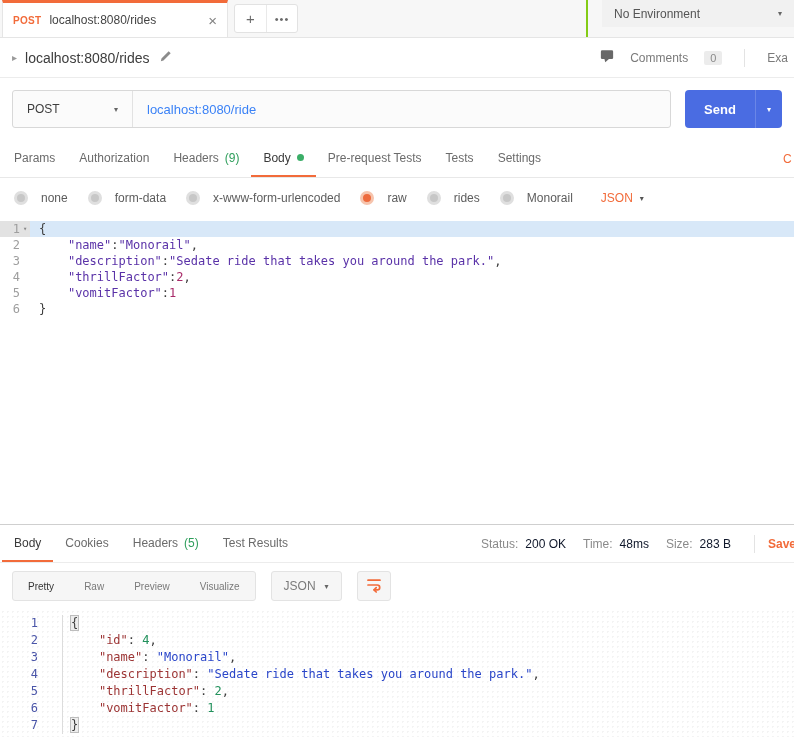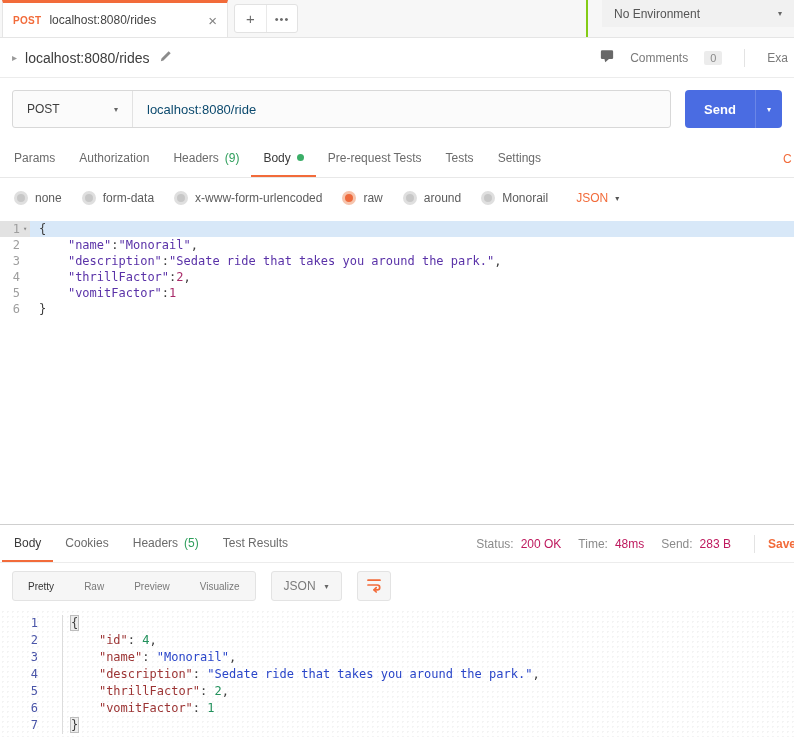--- a/index.html
+++ b/index.html
@@ -39,21 +39,21 @@
   .examples-label { font-size:12px; color:#7a7a7a; white-space:nowrap; }
 
   
   .url-row { height:62px; display:flex; align-items:center; padding:0 12px; flex:none; }
   .method-url { flex:1; height:38px; display:flex; border:1px solid #d8d8d8;
     border-radius:3px; background:#fbfbfb; overflow:hidden; }
   .method-cell { width:120px; display:flex; align-items:center; padding:0 14px;
     border-right:1px solid #e2e2e2; font-size:12px; color:#3d3d3d; cursor:pointer; }
   .method-cell .caret { margin-left:auto; }
   .url-input { flex:1; border:none; outline:none; background:transparent;
-    padding:0 14px; font-size:13px; color:#0c4a6e; font-family:"Liberation Sans",sans-serif; }
+    padding:0 14px; font-size:13px; color:#3b82f6; font-family:"Liberation Sans",sans-serif; }
   .send-group { width:97px; height:38px; margin-left:14px; background:#4a6ce2;
     border-radius:4px; display:flex; color:#fff; cursor:pointer; }
   .send-main { flex:1; display:flex; align-items:center; justify-content:center;
     font-size:13px; font-weight:600; }
   .send-caret { width:27px; display:flex; align-items:center; justify-content:center;
     border-left:1px solid rgba(255,255,255,.18); }
   .send-caret .caret { color:#fff; }
 
   
   .req-tabs { height:38px; display:flex; align-items:stretch; padding:0 2px;
@@ -62,21 +62,21 @@
     font-size:12px; color:#6b6b6b; cursor:pointer; border-bottom:2px solid transparent; }
   .rtab .count { color:#2e9e5b; }
   .rtab.active { color:#3a3a3a; border-bottom-color:#f26b3a; }
   .dot { width:7px; height:7px; border-radius:50%; background:#3bae68; }
   .cookies-cut { margin-left:auto; display:flex; align-items:center;
     color:#f26b3a; font-size:12px; width:9px; overflow:hidden; white-space:nowrap; }
 
   
   .body-type-row { height:40px; display:flex; align-items:center; padding:0 14px;
     gap:20px; flex:none; }
-  .radio-opt { display:flex; align-items:center; gap:7px; font-size:12px; color:#5c5c5c; cursor:pointer; }
+  .radio-opt { display:flex; align-items:center; gap:13px; font-size:12px; color:#5c5c5c; cursor:pointer; }
   .radio { width:14px; height:14px; border-radius:50%; background:#c7c7c7; border:3px solid #dfdfdf; }
   .radio.sel { background:#ed6a3d; border-color:#f6c4ad; }
   .lang-select { display:flex; align-items:center; gap:7px; color:#f26b3a;
     font-size:12px; margin-left:8px; cursor:pointer; }
   .lang-select .caret { color:#555; }
 
   
   .editor { flex:1; font-family:"DejaVu Sans Mono","Liberation Mono",monospace;
     font-size:12px; padding-top:3px; border-bottom:1px solid #cfcfcf; overflow:hidden; }
   .code-row { display:flex; line-height:16px; height:16px; white-space:pre; }
@@ -97,21 +97,21 @@
   .tk-st { color:#5a32a8; }  .tk-nu { color:#a82a68; }  .tk-pu { color:#3c3c3c; }
   .tk-k { color:#9c3434; }   .tk-s { color:#2a46c9; }   .tk-n { color:#22915c; }
   .tk-b { color:#3c3c3c; border:1px solid #bdbdbd; background:#ededed; }
 
   
   .resp-tabs { height:38px; display:flex; align-items:stretch; padding:0 2px;
     border-bottom:1px solid #ececec; flex:none; overflow:hidden; }
   .status-group { margin-left:auto; display:flex; align-items:center; gap:7px;
     font-size:12px; margin-right:-4px; white-space:nowrap; }
   .stat-label { color:#8a8a8a; }
-  .stat-value { color:#be185d; margin-right:10px; }
+  .stat-value { color:#0f172a; margin-right:10px; }
   .save-label { color:#f26b3a; font-weight:600; }
 
   
   .resp-toolbar { height:46px; display:flex; align-items:center; padding:0 12px;
     gap:15px; flex:none; }
   .seg, .lang-box, .wrap-box { display:flex; align-items:center; height:30px;
     background:#f6f6f6; border:1px solid #e3e3e3; border-radius:3px; overflow:hidden; }
   .seg-item { padding:0 15px; font-size:10px; color:#7a7a7a; height:100%;
     display:flex; align-items:center; cursor:pointer; }
   .seg-item.active { color:#363636; }
@@ -222,21 +222,21 @@
     <div class="radio-opt">
       <span class="radio"></span>
       <span>x-www-form-urlencoded</span>
     </div>
     <div class="radio-opt">
       <span class="radio sel"></span>
       <span>raw</span>
     </div>
     <div class="radio-opt">
       <span class="radio"></span>
-      <span>around</span>
+      <span>rides</span>
     </div>
     <div class="radio-opt">
       <span class="radio"></span>
       <span>Monorail</span>
     </div>
     <div class="lang-select">
       <span>JSON</span>
       <span class="caret">▾</span>
     </div>
   </div>
@@ -262,21 +262,21 @@
       <span class="count">(5)</span>
     </div>
     <div class="rtab">
         <span>Test Results</span>
       </div>
     <div class="status-group">
       <span class="stat-label">Status:</span>
       <span class="stat-value">200 OK</span>
       <span class="stat-label">Time:</span>
       <span class="stat-value">48ms</span>
-      <span class="stat-label">Send:</span>
+      <span class="stat-label">Size:</span>
       <span class="stat-value">283 B</span>
       <span class="vdiv"></span>
       <span class="save-label">Save</span>
     </div>
   </div>
 
   <div class="resp-toolbar">
     <div class="seg">
       <div class="seg-item active">Pretty</div>
       <div class="seg-item">Raw</div>

